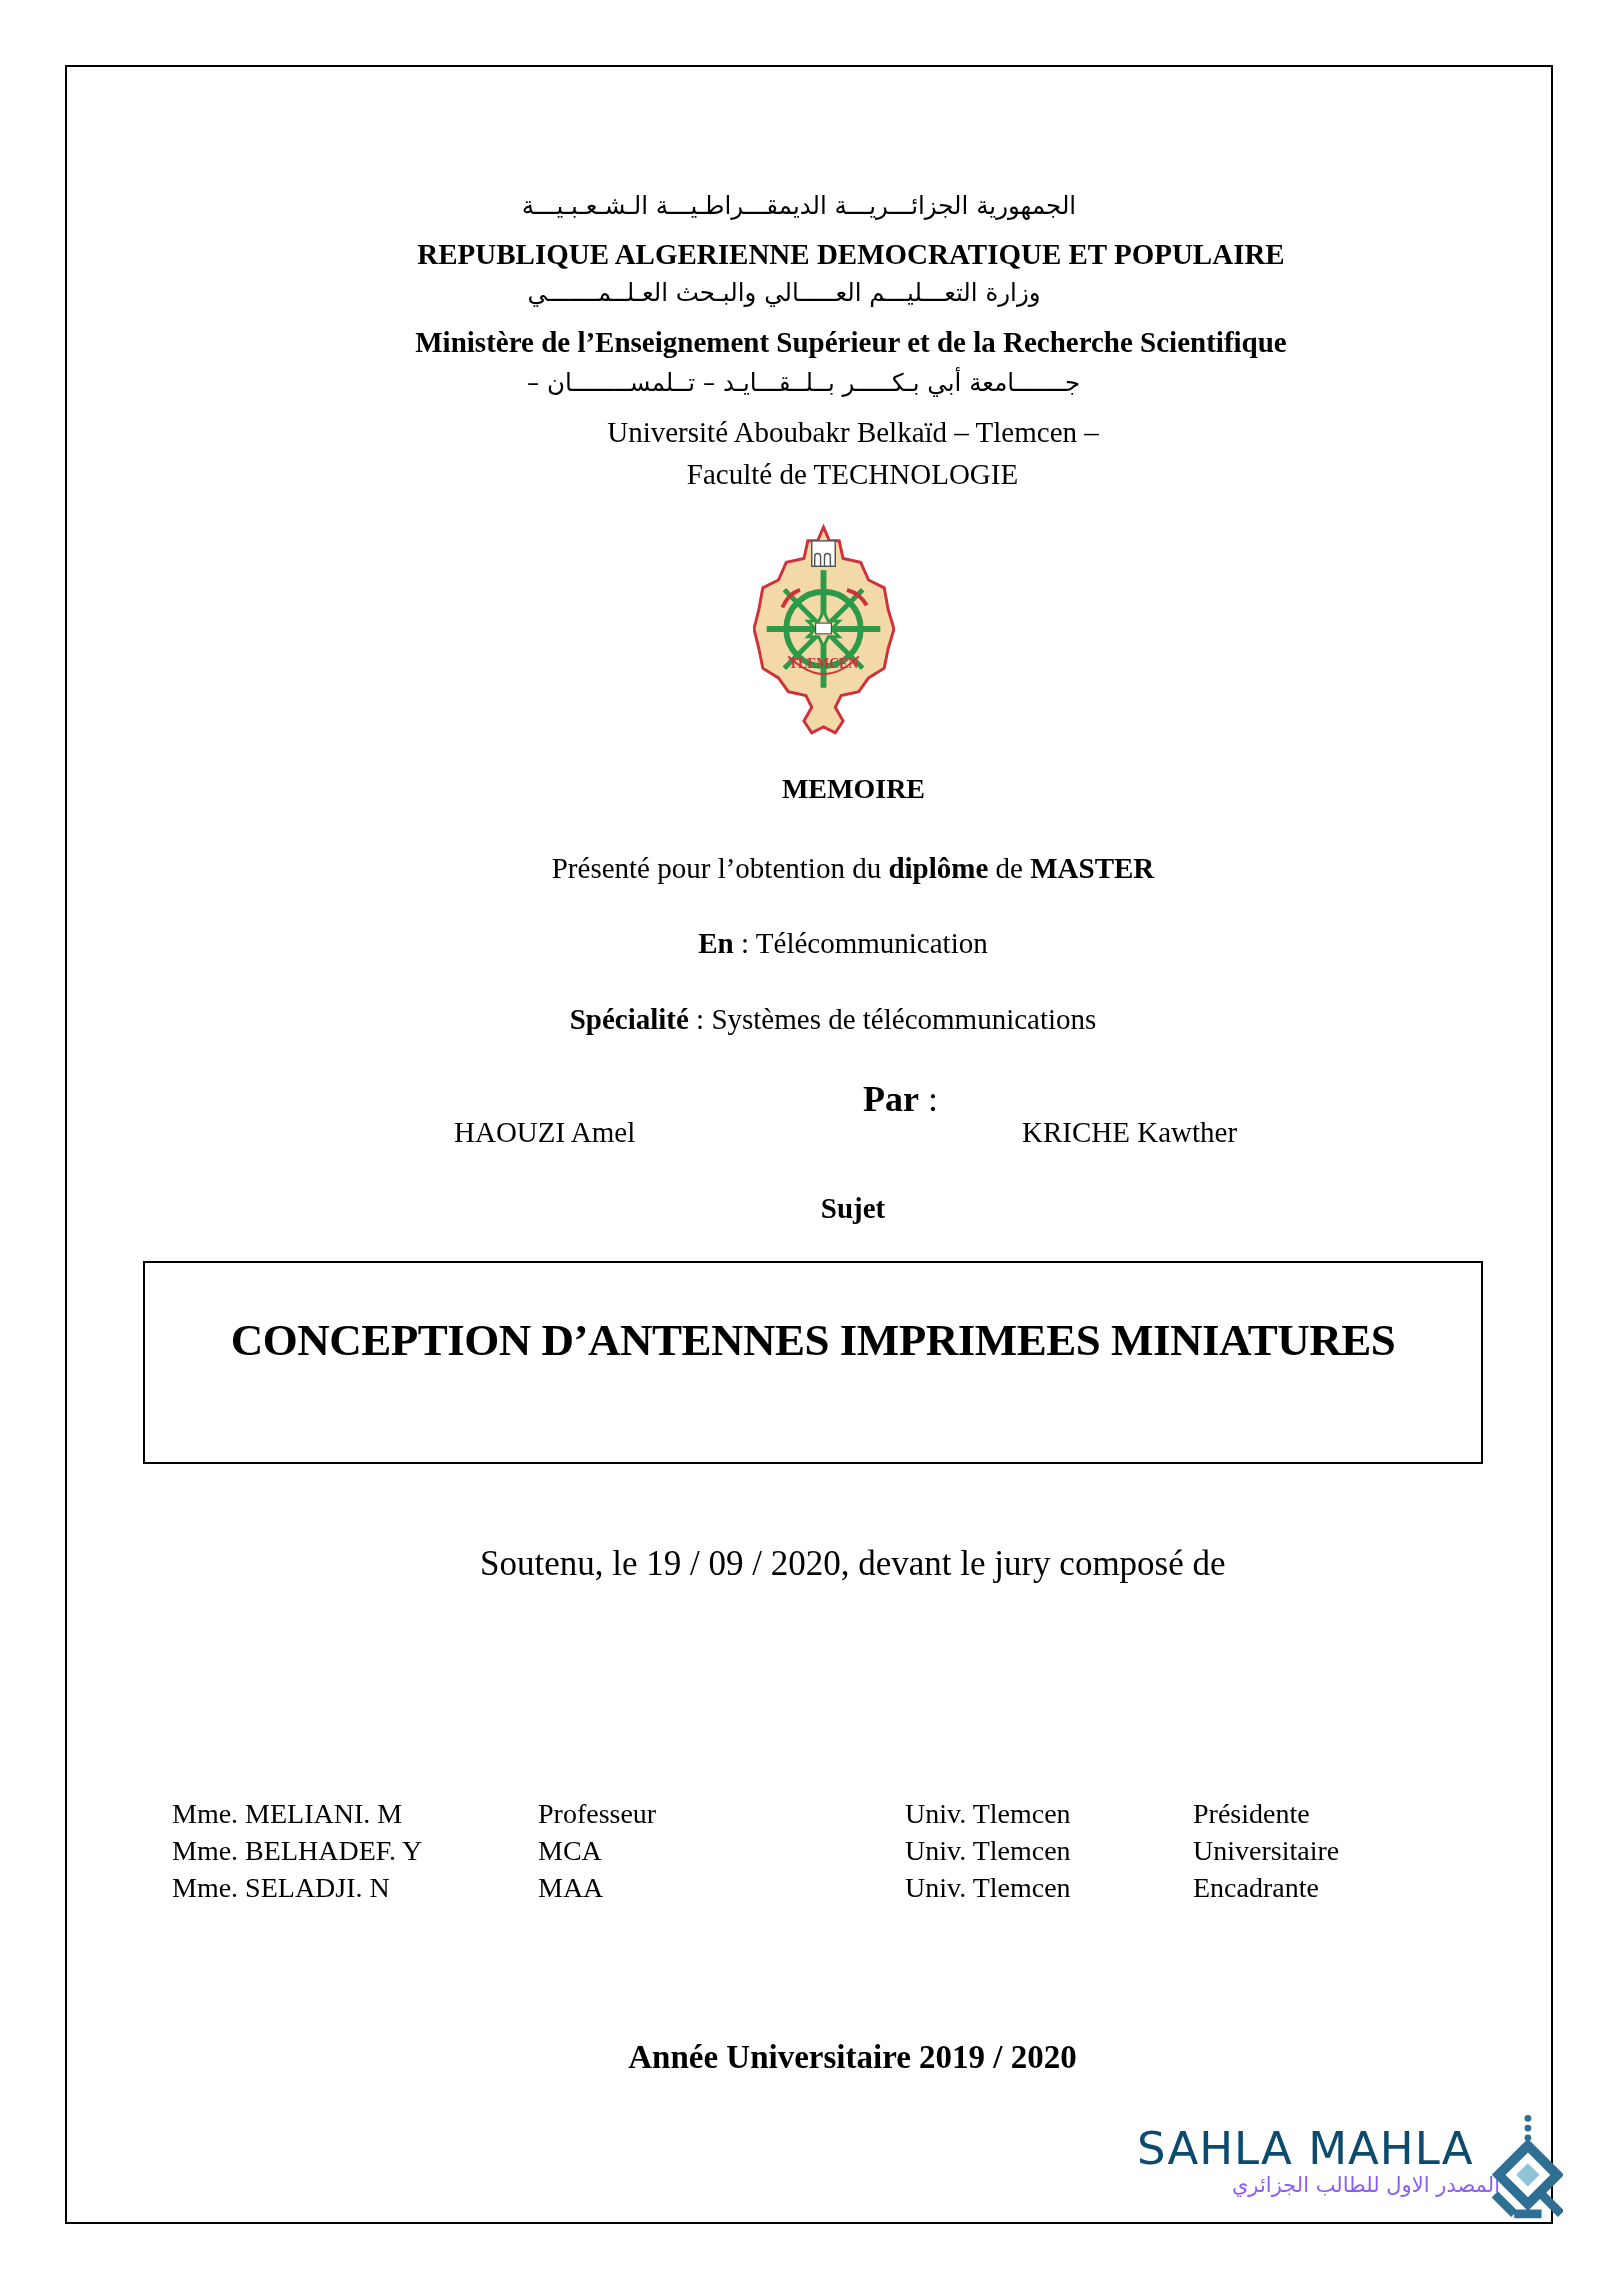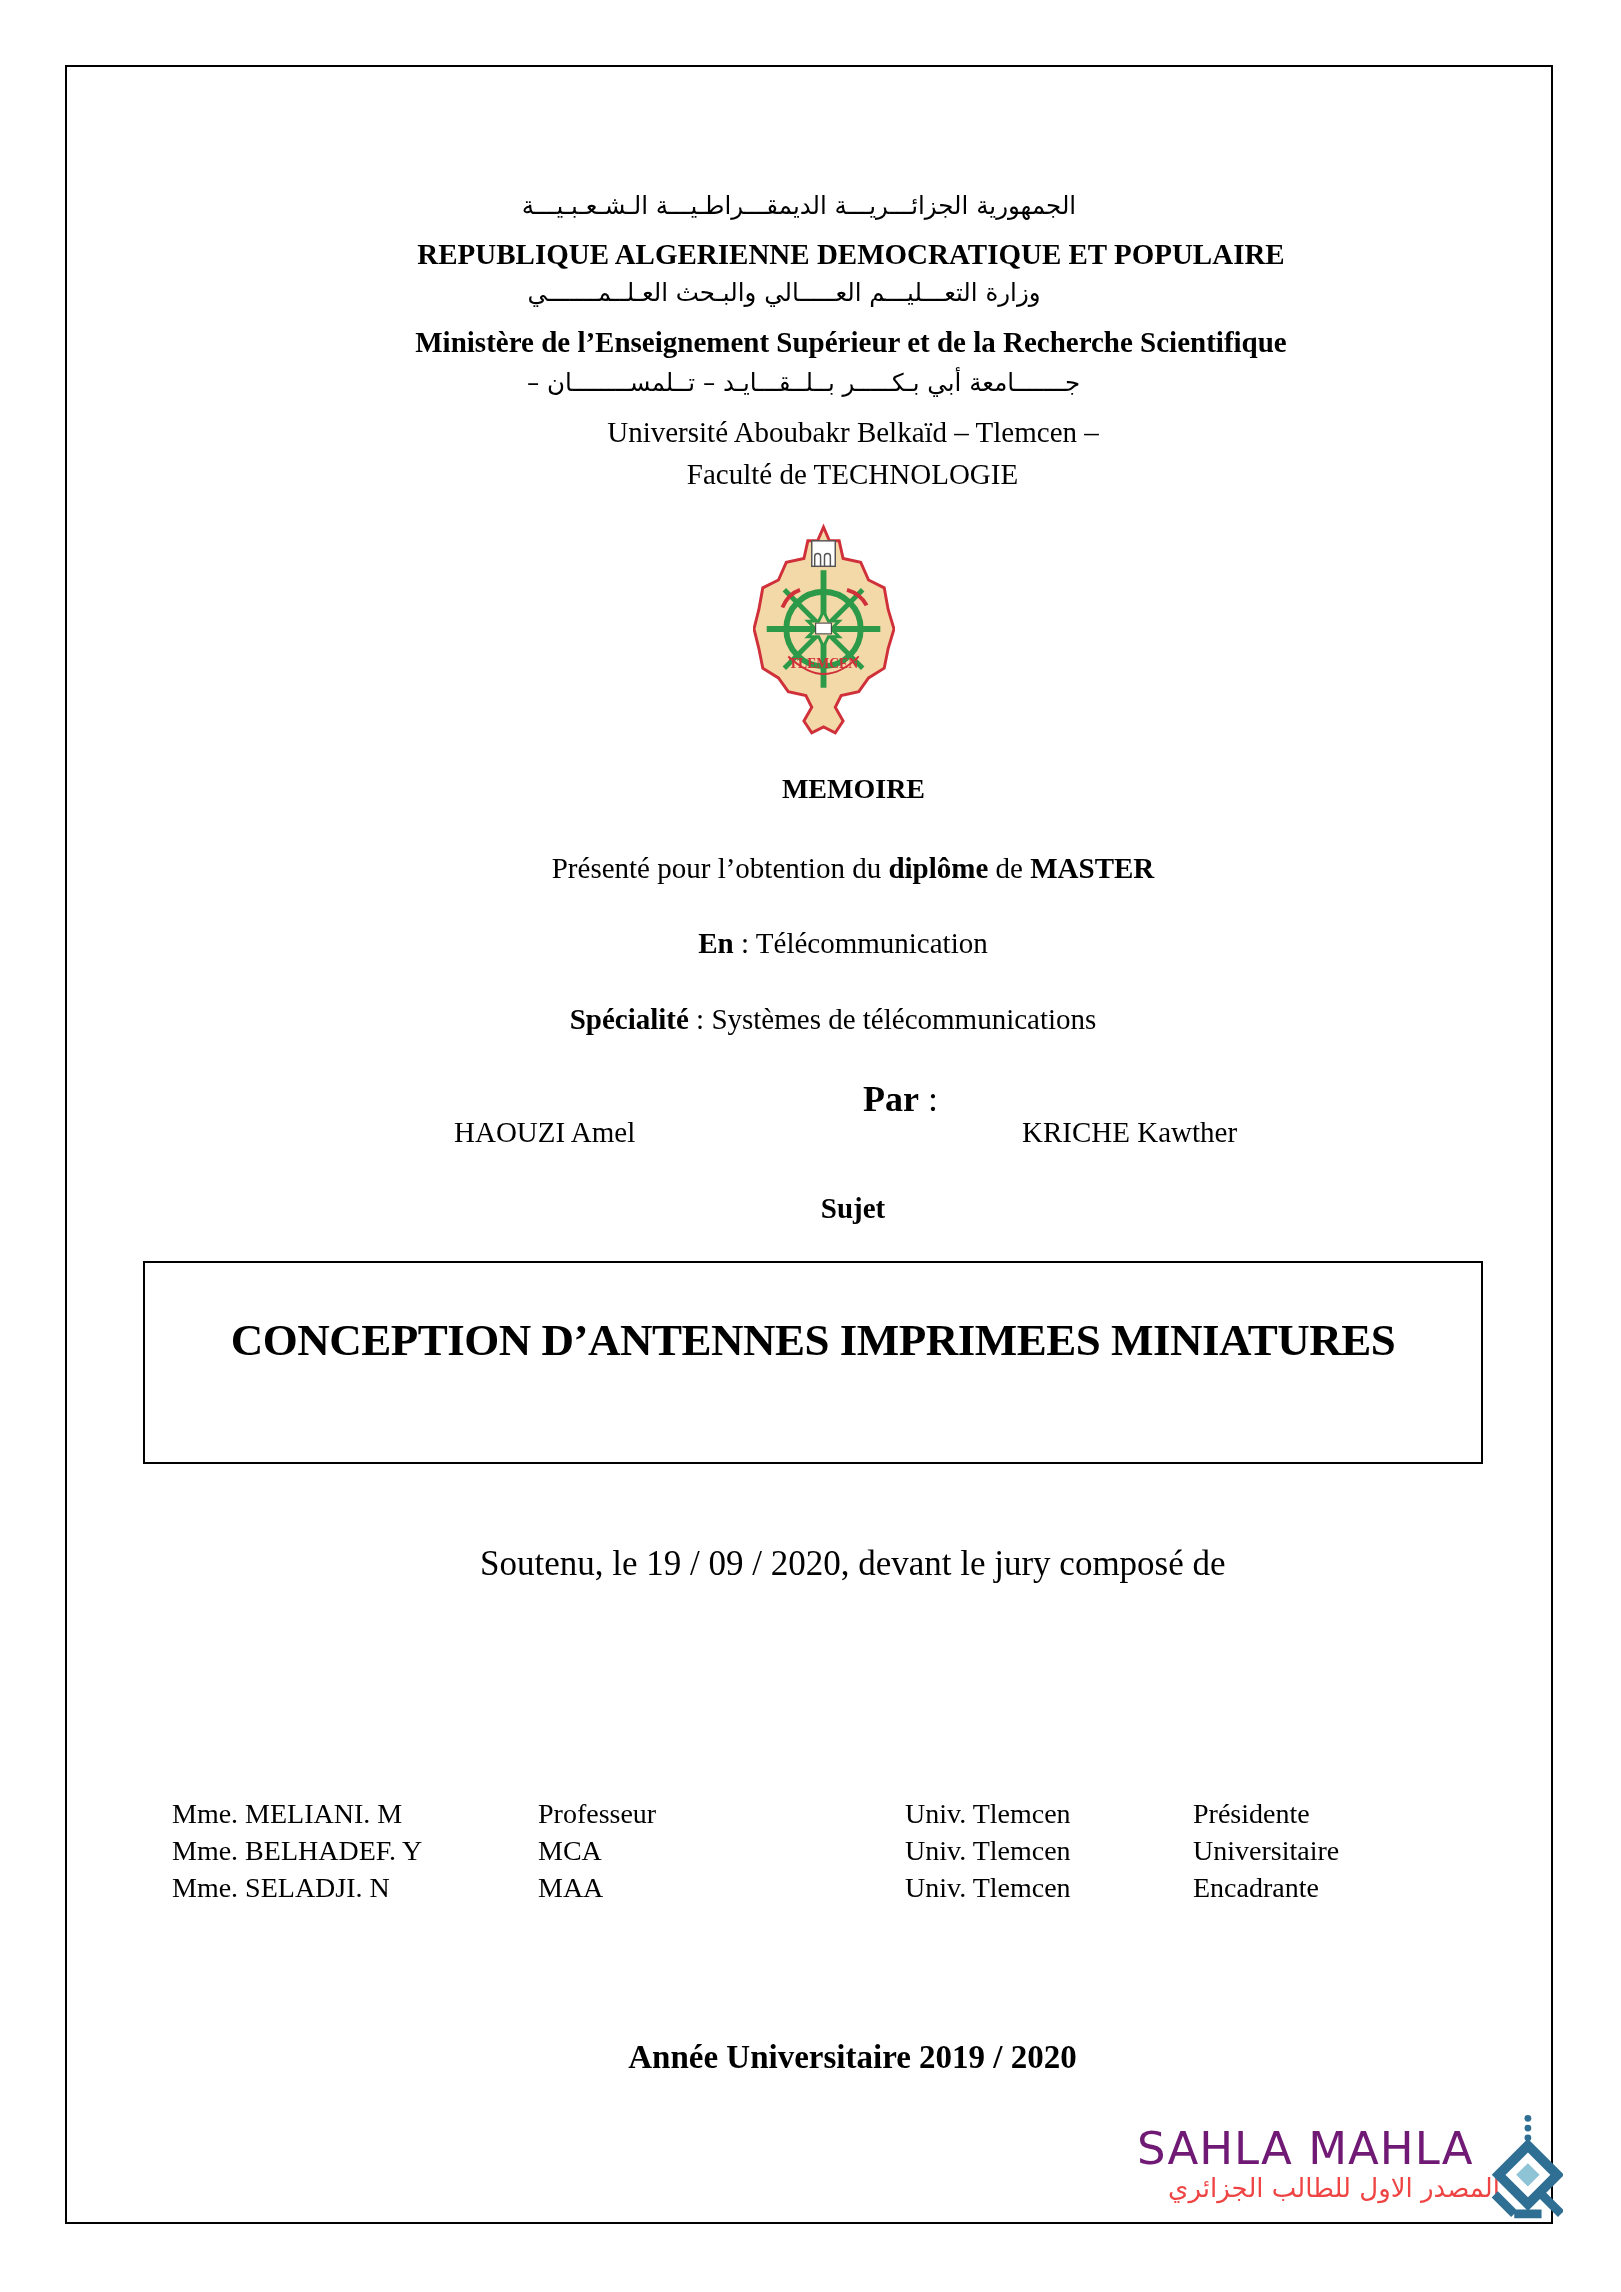--- a/index.html
+++ b/index.html
@@ -31,23 +31,23 @@
   .titletext { position:absolute; left:0; top:51px; width:100%; text-align:center;
                font-size:45px; font-weight:bold; white-space:nowrap; letter-spacing:-0.5px; }
   .soutenu { top:1544px; font-size:35px; left:480px; width:745px; }
   .jury { position:absolute; left:172px; top:1770px; font-size:28px; }
   .jrow { position:relative; height:37px; }
   .jrow span { position:absolute; top:0; white-space:nowrap;margin-top:28px; }
   .c1 { left:0; } .c2 { left:366px; } .c3 { left:733px; } .c4 { left:1021px; }
   .annee { top:2039px; font-size:33px; font-weight:bold; left:578px; width:549px; }
   .wm { position:absolute; left:1137px; top:2122px; width:412px; height:90px; }
   .wm-title { position:absolute; left:0; top:0; font-family:"DejaVu Sans",sans-serif;
-              font-size:45px; color:#701a75; letter-spacing:1px; white-space:nowrap; }
+              font-size:45px; color:#0c4a6e; letter-spacing:1px; white-space:nowrap; }
   .wm-sub { position:absolute; left:0; top:51px; width:363px; text-align:right;
-            font-family:"DejaVu Sans",sans-serif; font-size:26px; color:#ef4444;
+            font-family:"DejaVu Sans",sans-serif; font-size:21px; color:#8b5cf6;
             direction:rtl; white-space:nowrap; }
   .wm-icon { position:absolute; left:348px; top:-9.8px; width:78px; height:113px; }
 </style>
 </head>
 <body>
 
 <div class="frame"></div>
 
 <div class="line ar ar1">الجمهورية الجزائـــريـــة الديمقـــراطـيـــة الـشـعـبـيـــة</div>
 <div class="line l2">REPUBLIQUE ALGERIENNE DEMOCRATIQUE  ET POPULAIRE</div>

